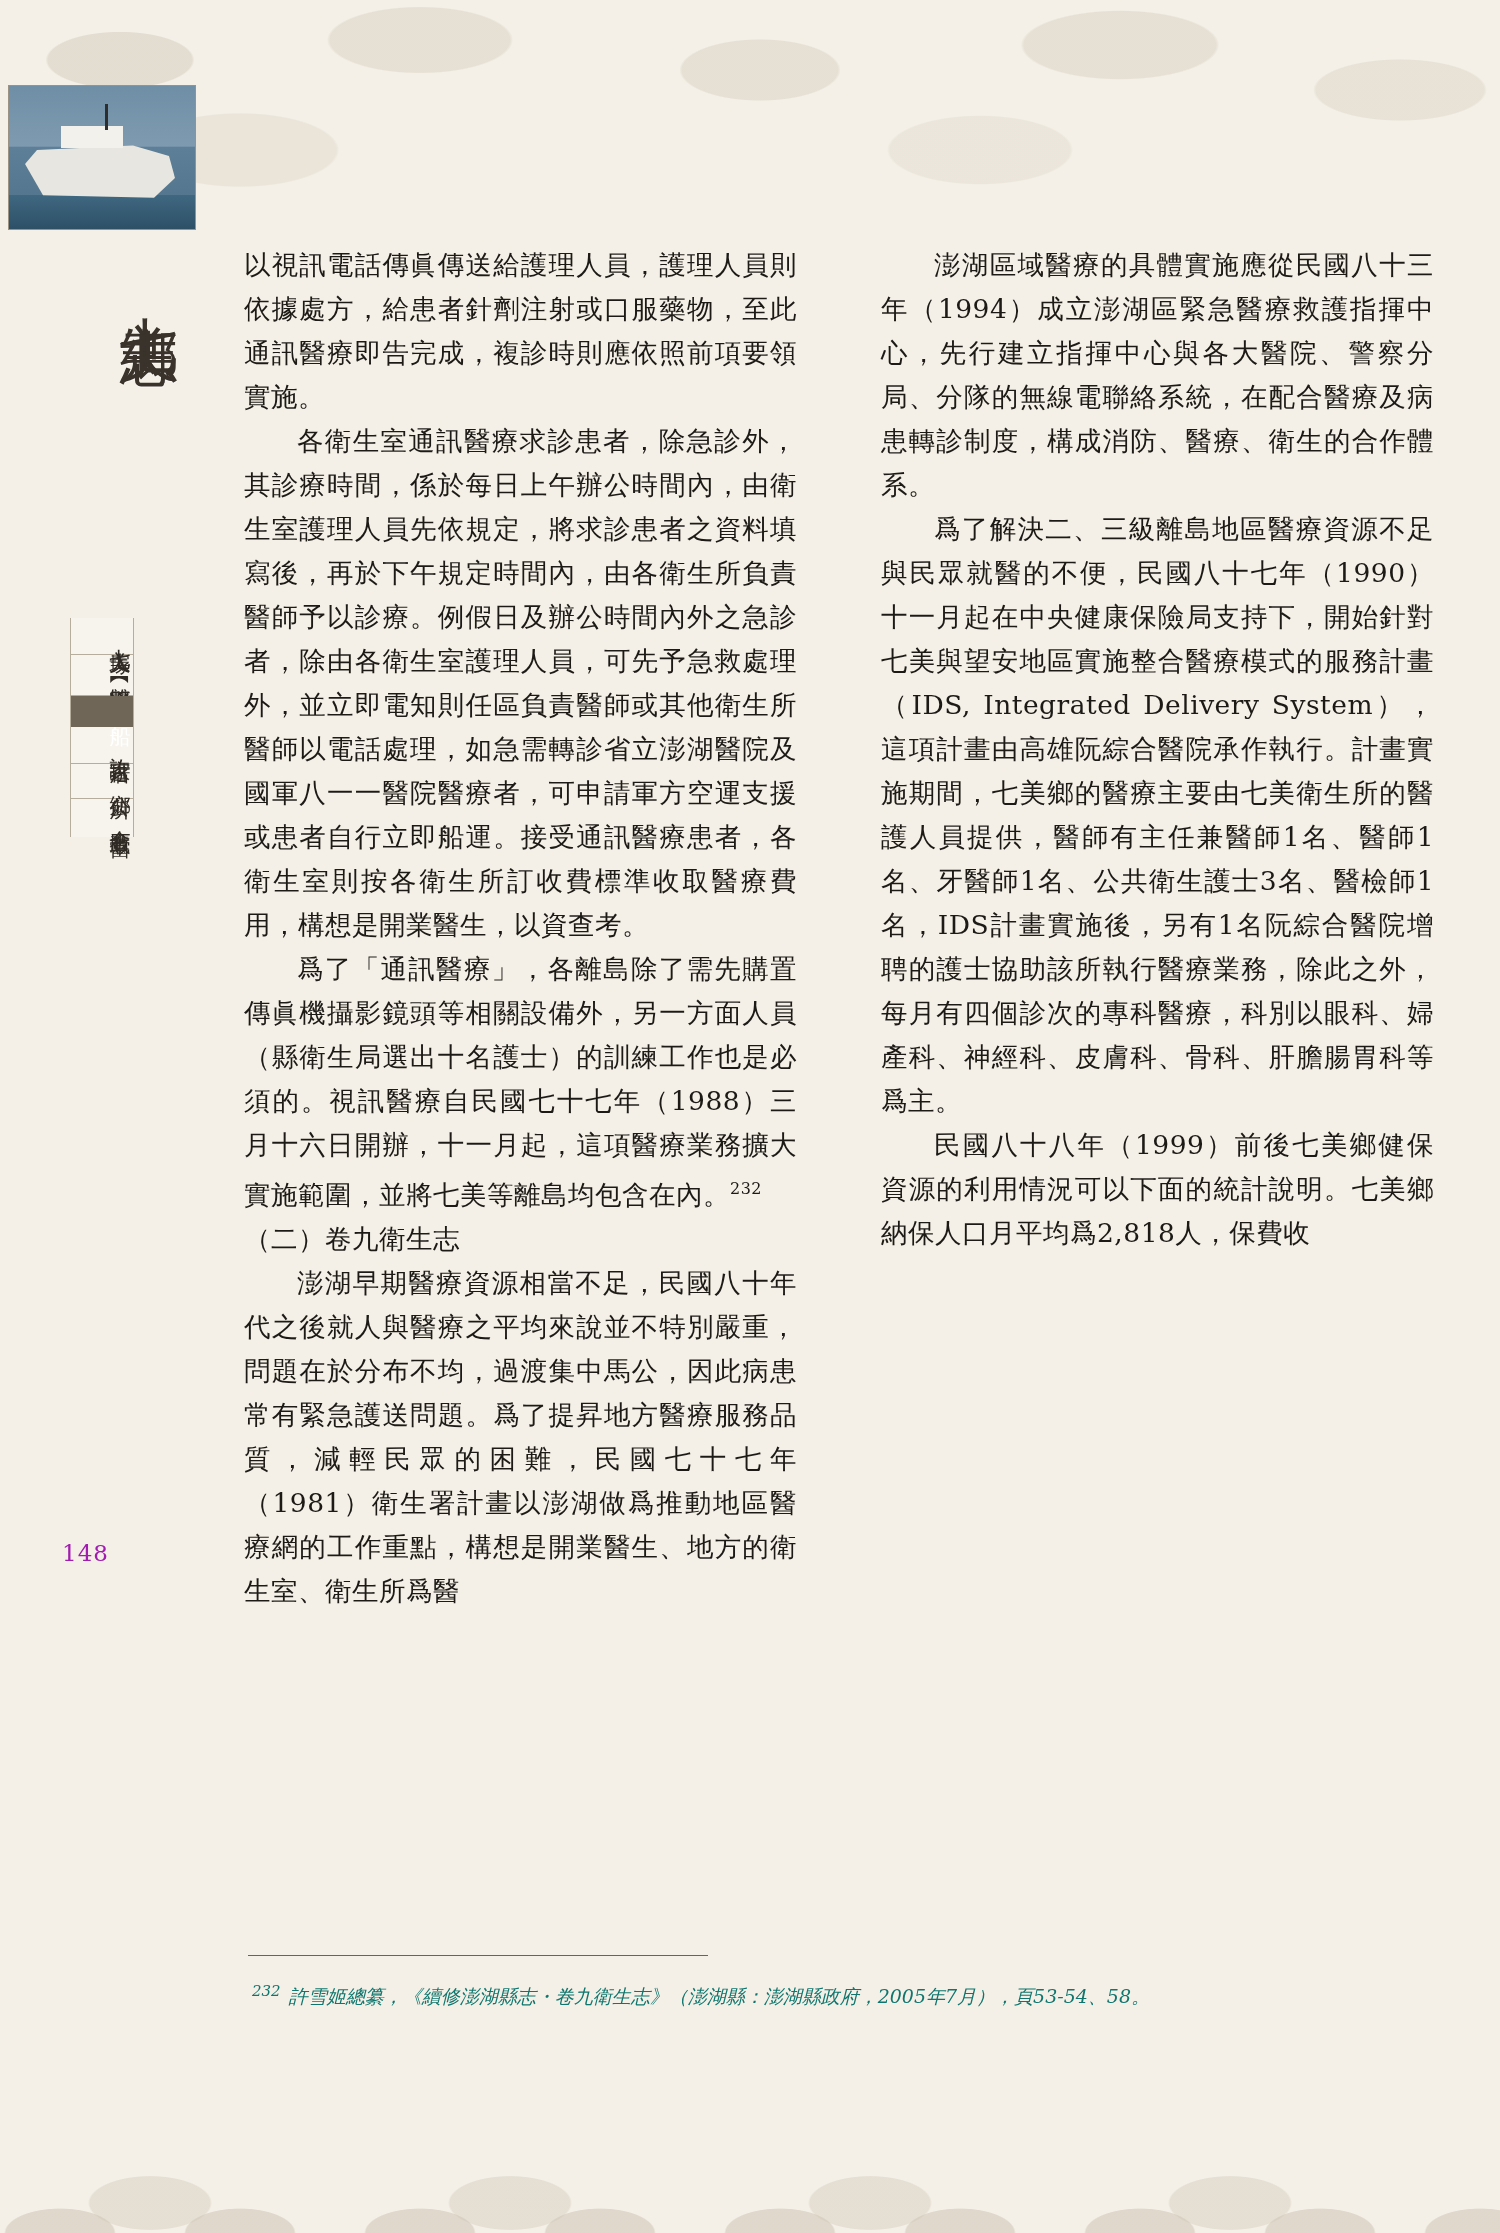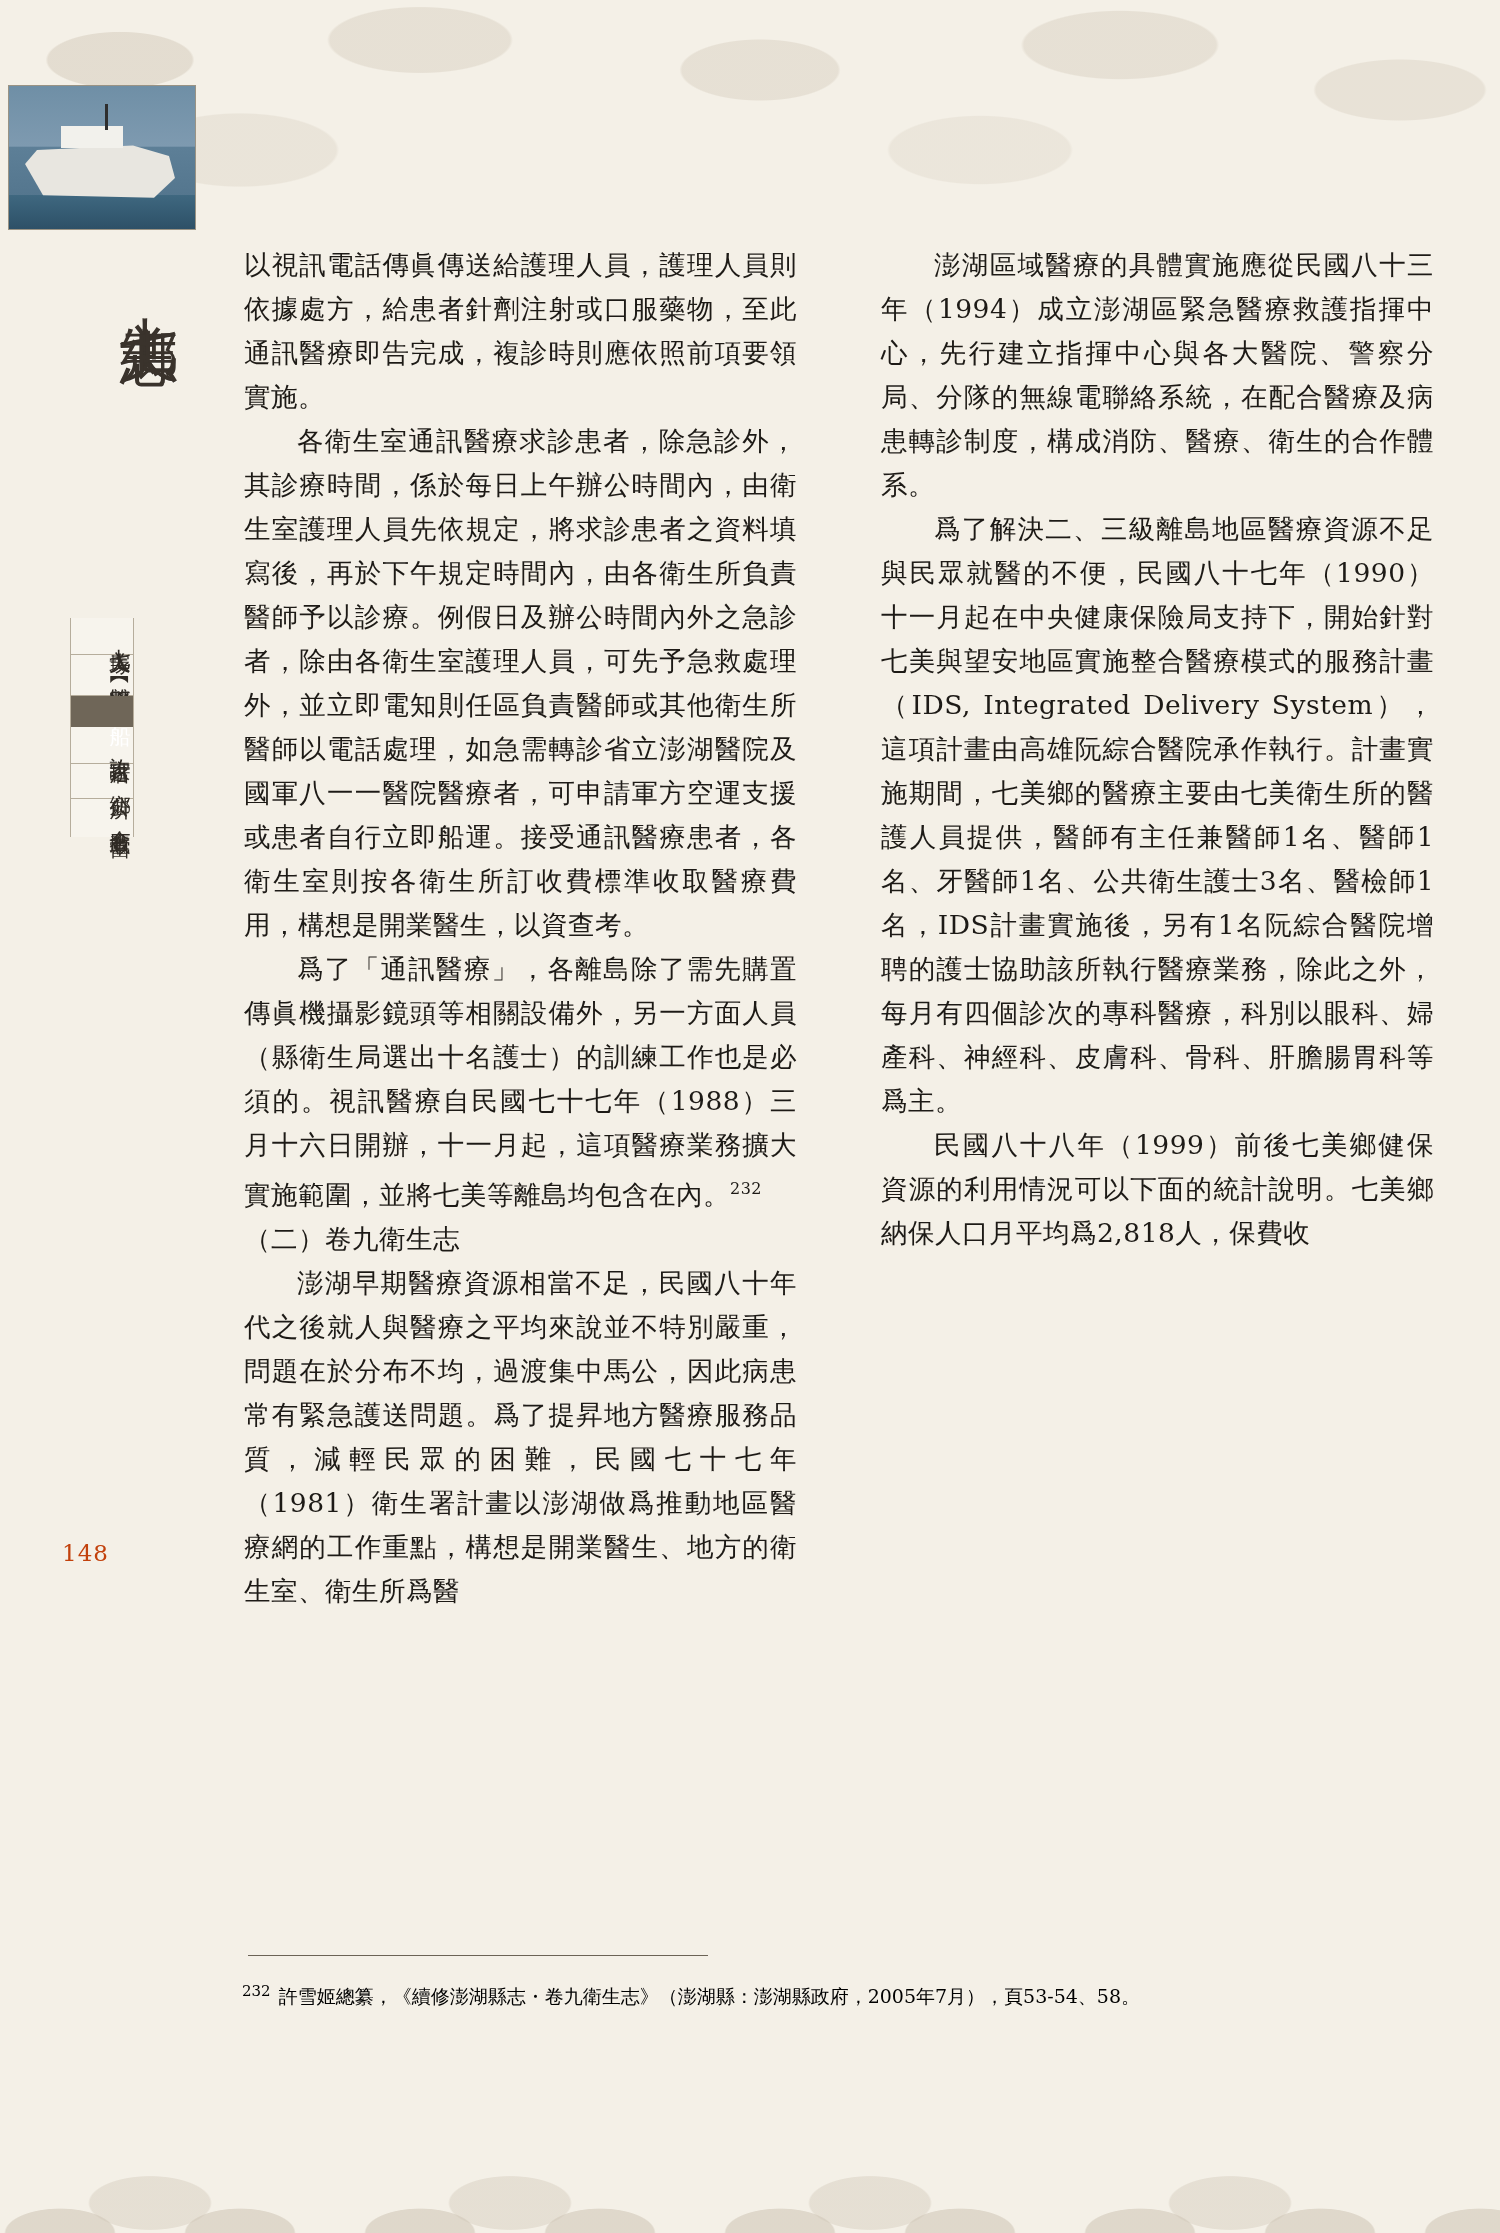--- a/index.html
+++ b/index.html
@@ -93,21 +93,21 @@
     padding:14px 0 14px 0;
     display:flex;justify-content:center;
     border-bottom:1px solid #b6ad9c;
     box-sizing:border-box;
   }
   .tab.active{background:#6f6658;color:#fff;border-bottom:1px solid #6f6658;}
   .tab:last-child{border-bottom:none;}
 
   
   .page-number{
-    position:absolute;left:62px;top:1540px;font-size:23px;color:#c2410c;
+    position:absolute;left:62px;top:1540px;font-size:23px;color:#a21caf;
     letter-spacing:1px;
   }
 
   
   .cols{
     position:absolute;left:244px;top:243px;width:1190px;
     display:flex;gap:84px;
   }
   .col{width:553px;}
   p.para{
@@ -121,22 +121,22 @@
     letter-spacing:.5px;
   }
   p.indent{text-indent:53px;}
   sup.fn{font-size:16px;vertical-align:super;}
 
   
   .footnote-rule{
     position:absolute;left:248px;top:1955px;width:460px;height:1px;background:#6b6356;
   }
   .footnote{
-    position:absolute;left:242px;top:1975px;width:1190px;
-    font-size:19px;line-height:32px;color:#000000;
+    position:absolute;left:252px;top:1975px;width:1190px;
+    font-size:19px;line-height:32px;color:#0f766e;font-style:italic;
   }
   .footnote .num{font-size:15px;vertical-align:super;margin-right:8px;}
 </style>
 </head>
 <body>
 
 <div class="bg-clouds"></div>
 <div class="bg-waves"></div>
 
 <div class="page">

